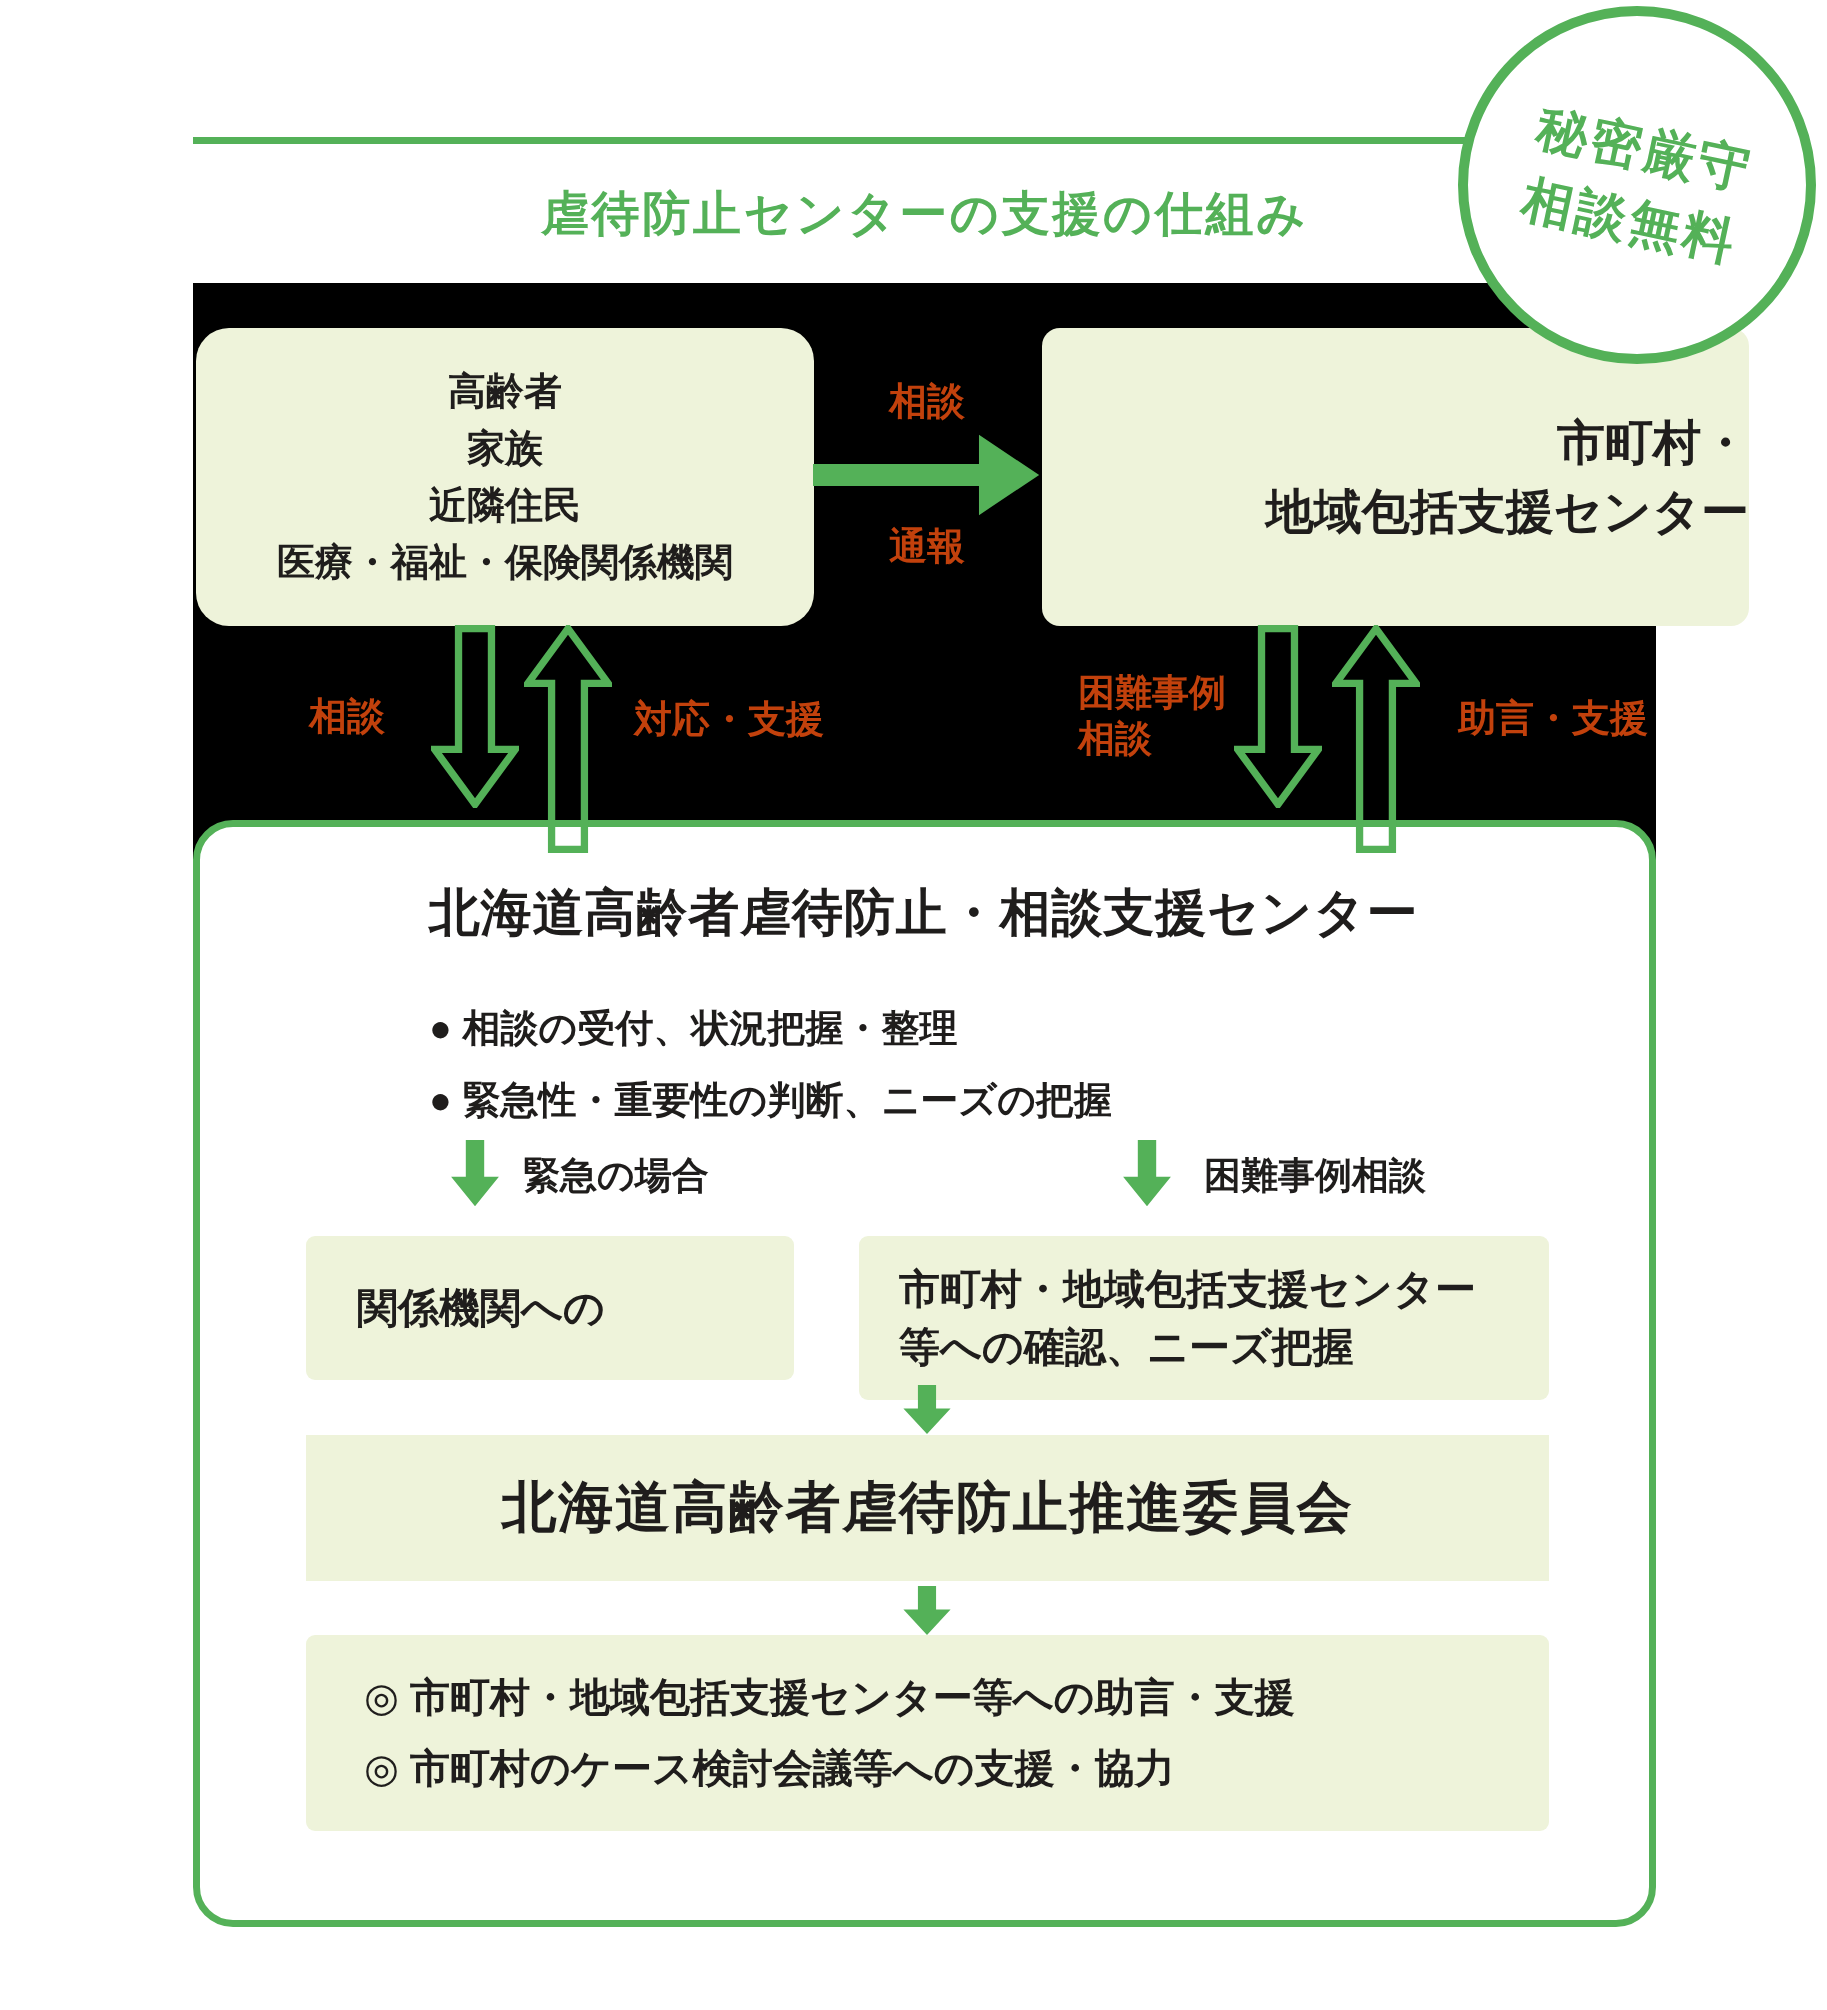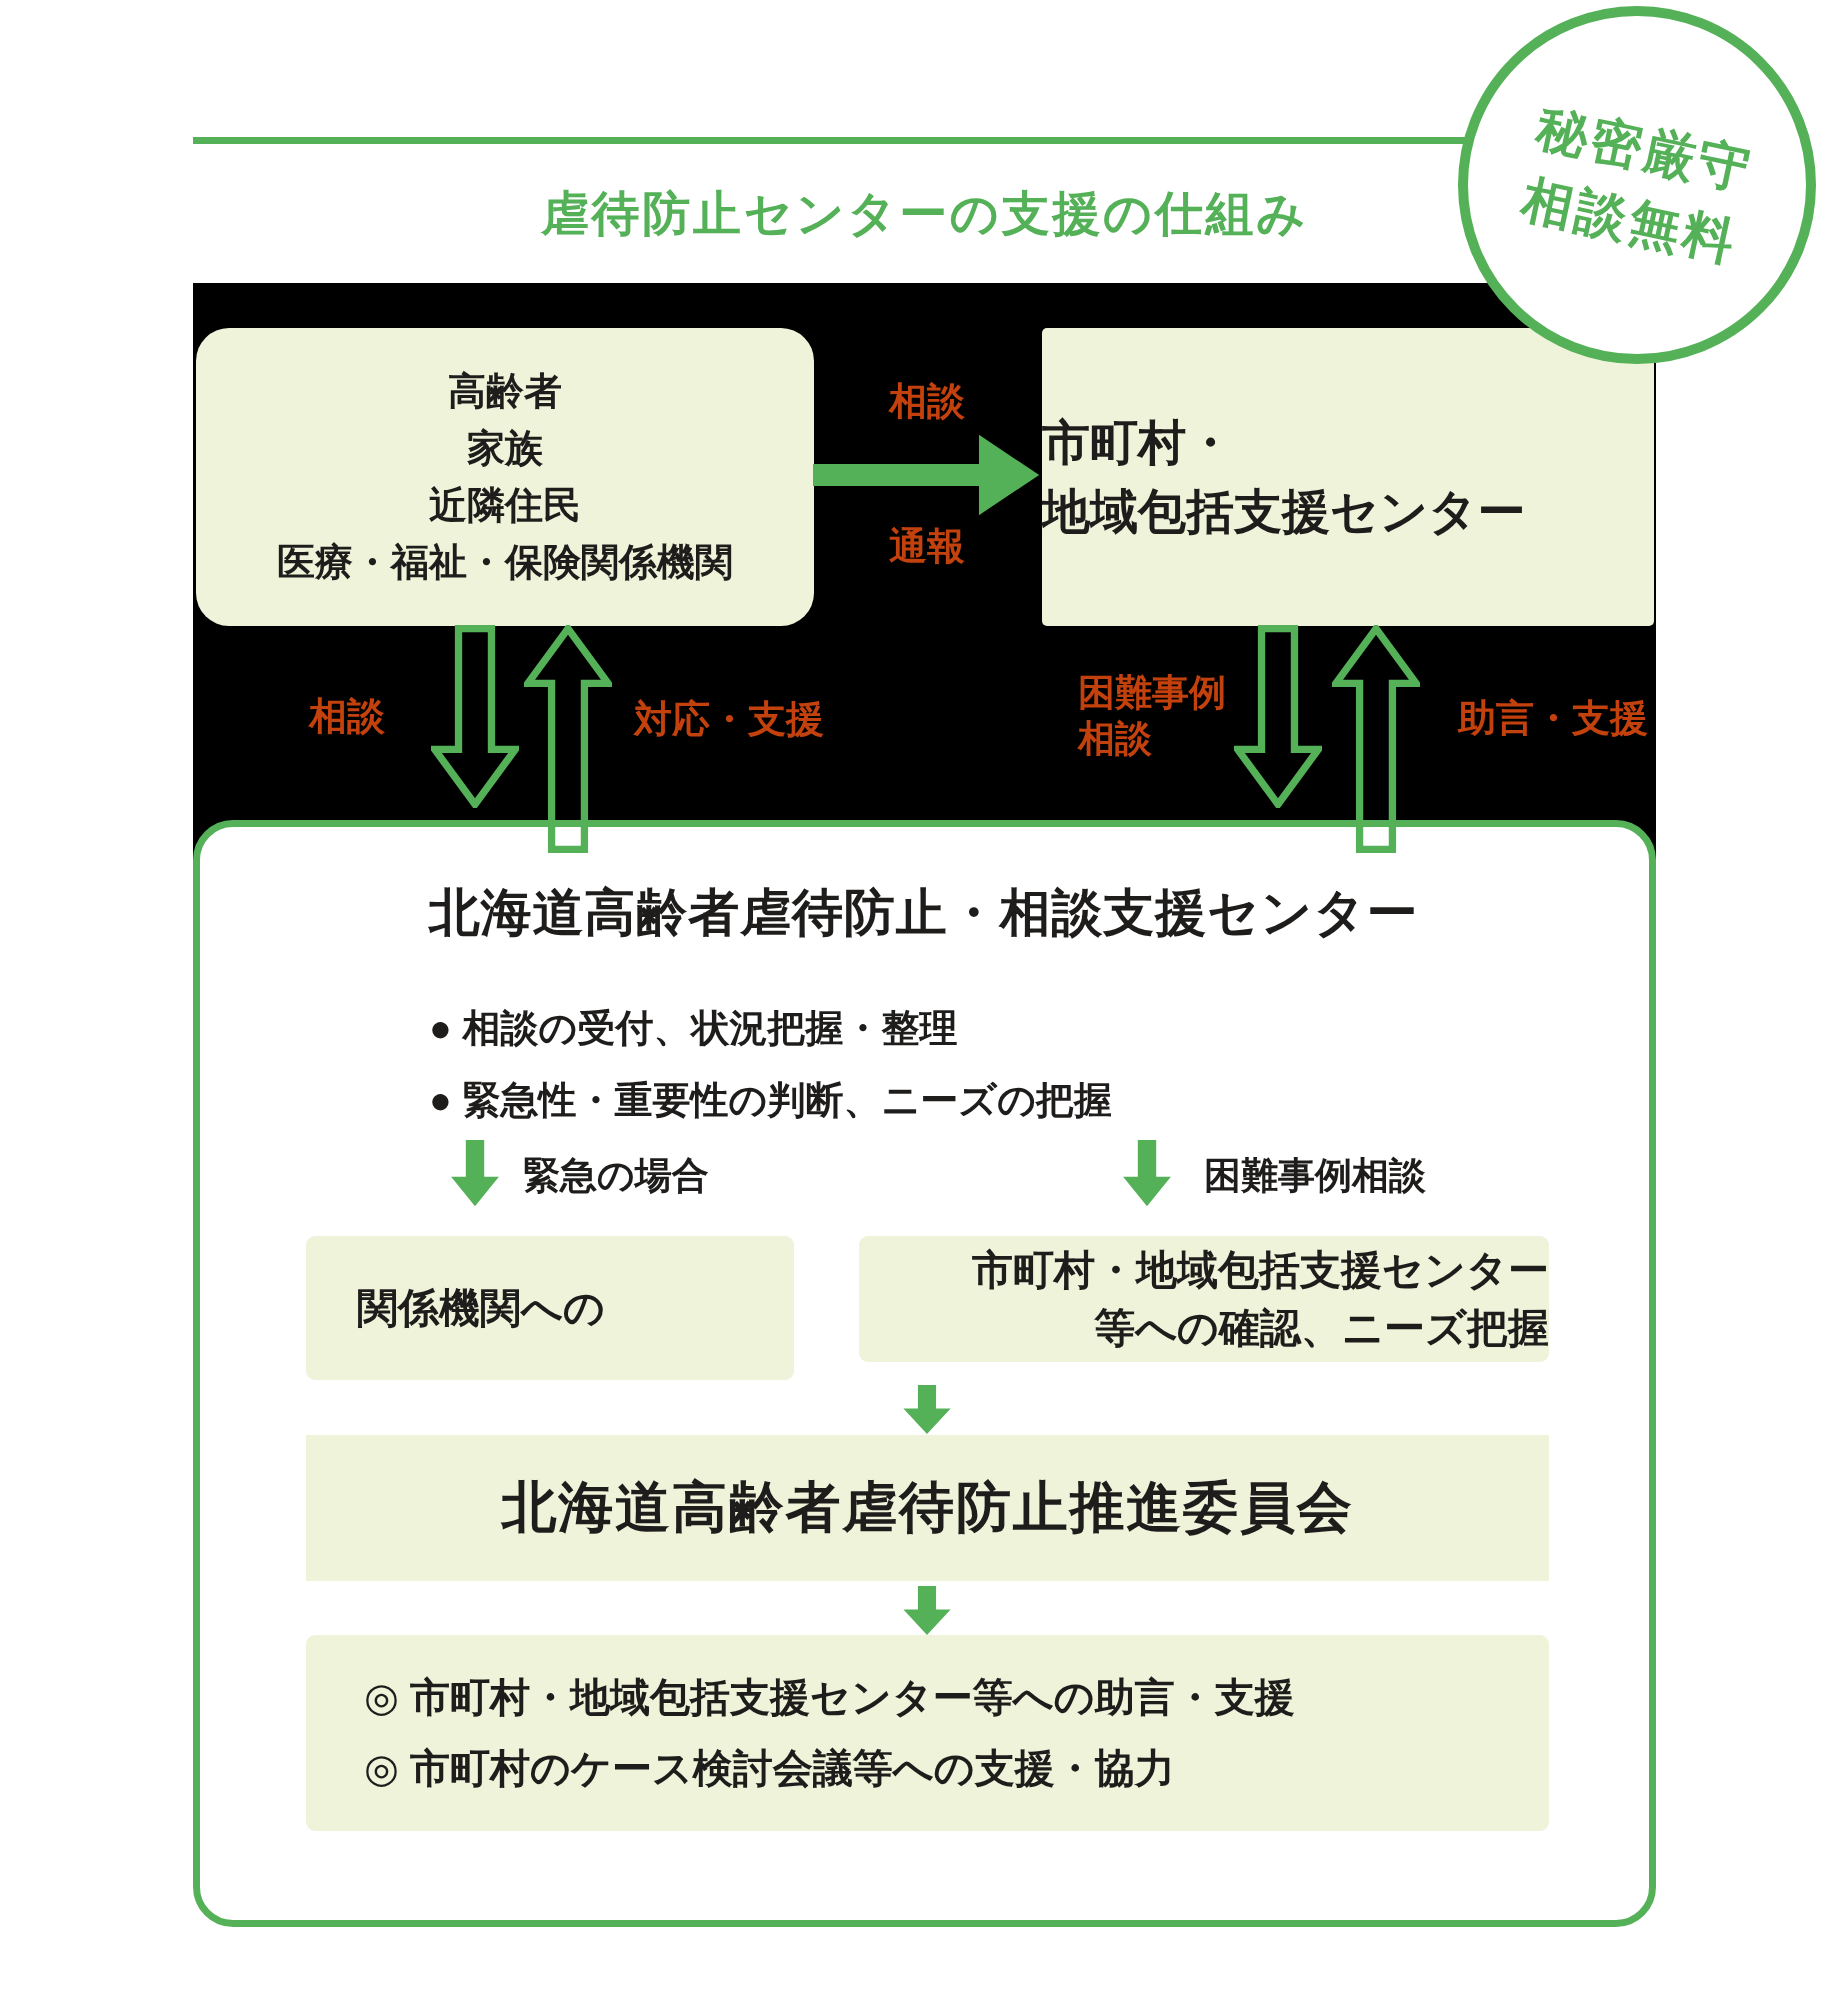--- a/index.html
+++ b/index.html
@@ -28,22 +28,22 @@
   .badge-inner div{font-size:51px;line-height:73px;font-weight:900;color:#54b158;letter-spacing:3.7px;}
 
   
   .cream{background:#eef3da;}
   .source-box{
     left:196px;top:328px;width:618px;height:298px;border-radius:33px;z-index:2;
     display:flex;flex-direction:column;align-items:center;justify-content:center;
   }
   .source-box div{font-size:38px;line-height:57px;font-weight:800;}
   .muni-box{
-    left:1042px;top:328px;width:612px;height:298px;border-radius:5px;z-index:2;
-    display:flex;flex-direction:column;align-items:flex-start;justify-content:center;
+    left:1042px;top:328px;width:707px;height:298px;border-radius:18px;z-index:2;
+    display:flex;flex-direction:column;align-items:flex-end;justify-content:center;
   }
   .muni-box div{font-size:48px;line-height:69px;font-weight:900;}
 
   
   .dark-label{color:#c2410c;font-weight:800;z-index:2;}
   .lbl-consult-top{left:813px;top:376px;width:228px;text-align:center;font-size:38px;}
   .lbl-report{left:813px;top:521px;width:228px;text-align:center;font-size:38px;}
   .lbl-consult-left{left:274px;top:691px;width:146px;text-align:center;font-size:38px;}
   .lbl-response{left:592px;top:694px;width:274px;text-align:center;font-size:38px;}
   .lbl-difficult{left:1078px;top:670px;width:201px;text-align:left;font-size:37px;line-height:46px;}
@@ -61,21 +61,21 @@
   .task{left:429px;width:1005px;font-size:38px;font-weight:800;z-index:3;}
   .task1{top:1003px;}
   .task2{top:1075px;}
   .branch-label{font-size:37px;font-weight:800;z-index:3;}
   .bl-left{left:523px;top:1151px;}
   .bl-right{left:1204px;top:1151px;}
 
   .branch-box{z-index:3;display:flex;flex-direction:column;justify-content:center;box-sizing:border-box;border-radius:9px;}
   .branch-left{left:306px;top:1236px;width:488px;height:144px;padding-left:51px;}
   .branch-left div{font-size:41px;line-height:58px;font-weight:800;}
-  .branch-right{left:859px;top:1236px;width:690px;height:126px;padding-left:40px;align-items:flex-end;}
+  .branch-right{left:859px;top:1236px;width:690px;height:164px;padding-left:40px;}
   .branch-right div{font-size:41px;line-height:58px;font-weight:800;}
 
   .committee-box{
     left:306px;top:1435px;width:1243px;height:146px;z-index:3;
     display:flex;align-items:center;justify-content:center;
   }
   .committee-box .t{font-size:55px;font-weight:900;letter-spacing:1.8px;}
 
   .outcome-box{
     left:306px;top:1635px;width:1243px;height:196px;z-index:3;

